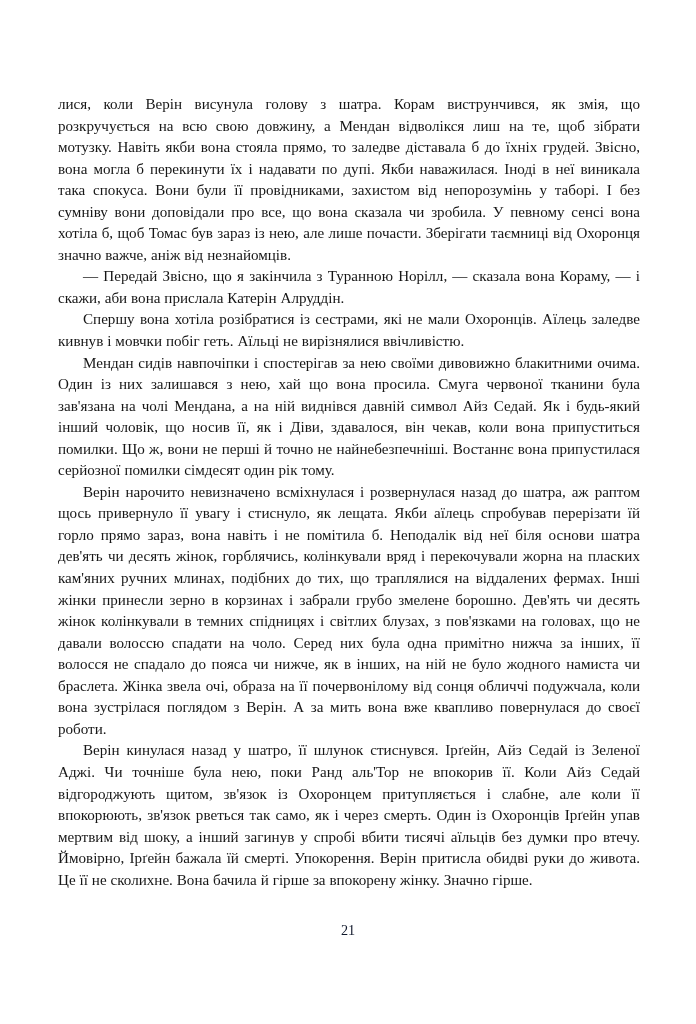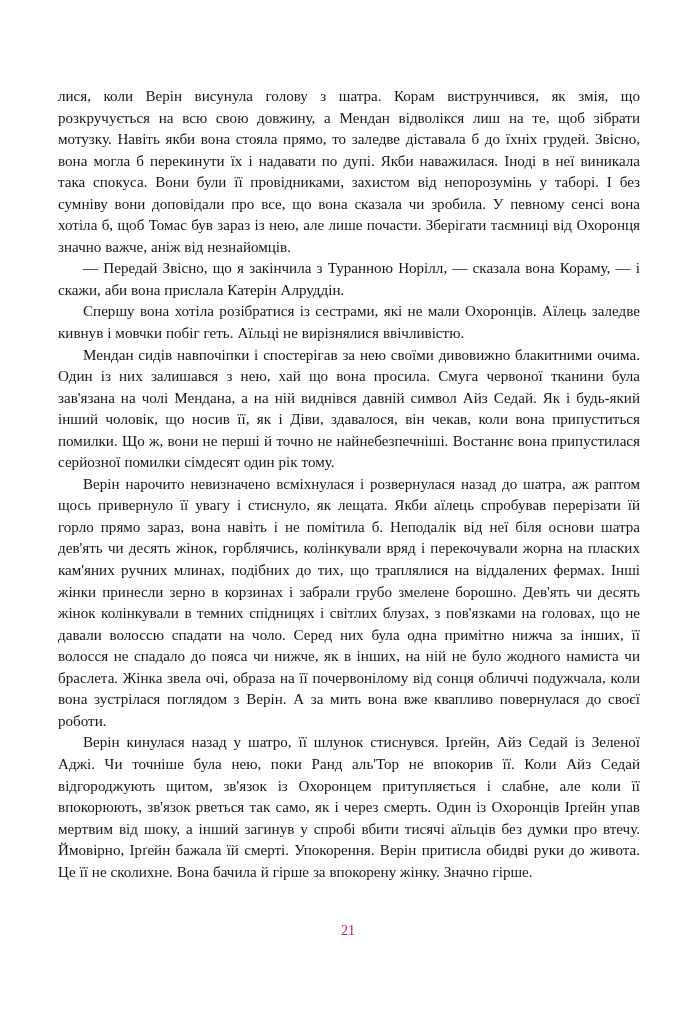--- a/index.html
+++ b/index.html
@@ -31,31 +31,32 @@
     color: #161616;
     text-align: justify;
     text-justify: inter-word;
     text-indent: 25px;
     hyphens: manual;
     -webkit-hyphens: manual;
     word-spacing: 0.01em;
   }
   .body-paragraph:first-child {
     text-indent: 0;
+    margin-top: 8px;
   }
   .page-number {
     position: absolute;
     left: 0;
     top: 921px;
     width: 696px;
     text-align: center;
     font-family: "Liberation Serif", "DejaVu Serif", serif;
     font-size: 14.2px;
     line-height: 18px;
-    color: #be185d;
+    color: #0f172a;
   }
 </style>
 </head>
 <body>
 
 <div class="page">
 
   <div class="text-column">
     <p class="body-paragraph">лися, коли Верін висунула голову з шатра. Корам виструнчився, як змія, що розкручується на всю свою довжину, а Мендан відволікся лиш на те, щоб зібрати мотузку. Навіть якби вона стояла прямо, то заледве діставала б до їхніх грудей. Звісно, вона могла б перекинути їх і надавати по дупі. Якби наважилася. Іноді в неї виникала така спокуса. Вони були її провідниками, захистом від непорозумінь у таборі. І без сумніву вони доповідали про все, що вона сказала чи зробила. У певному сенсі вона хотіла б, щоб Томас був зараз із нею, але лише почасти. Зберігати таємниці від Охоронця значно важче, аніж від незнайомців.</p>
     <p class="body-paragraph">— Передай Звісно, що я закінчила з Туранною Норілл, — сказала вона Кораму, — і скажи, аби вона прислала Катерін Алруддін.</p>

